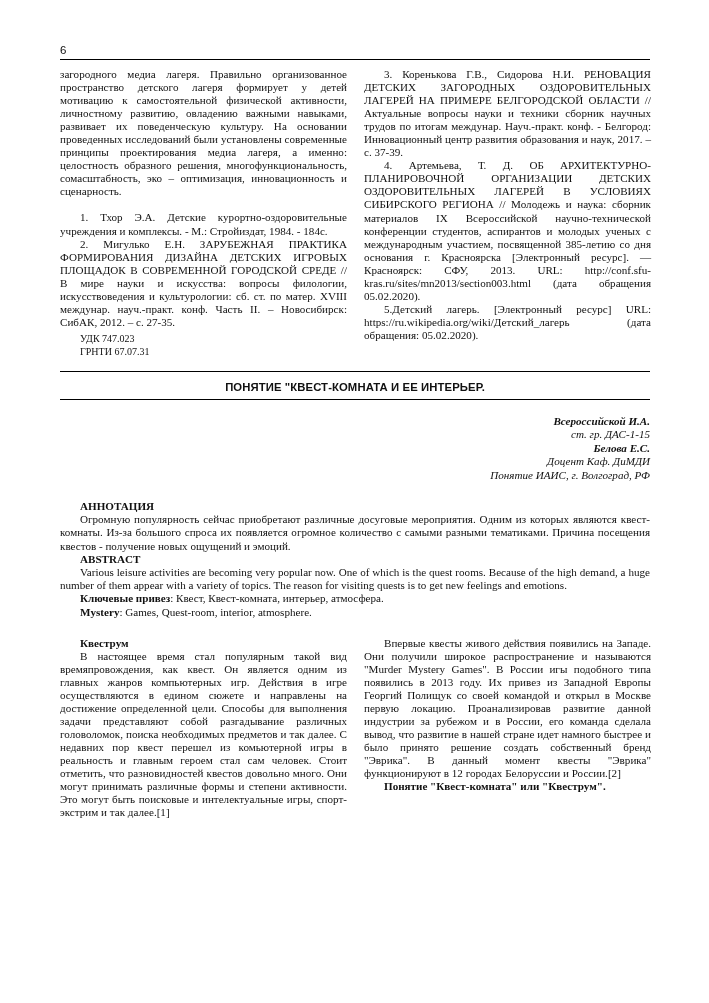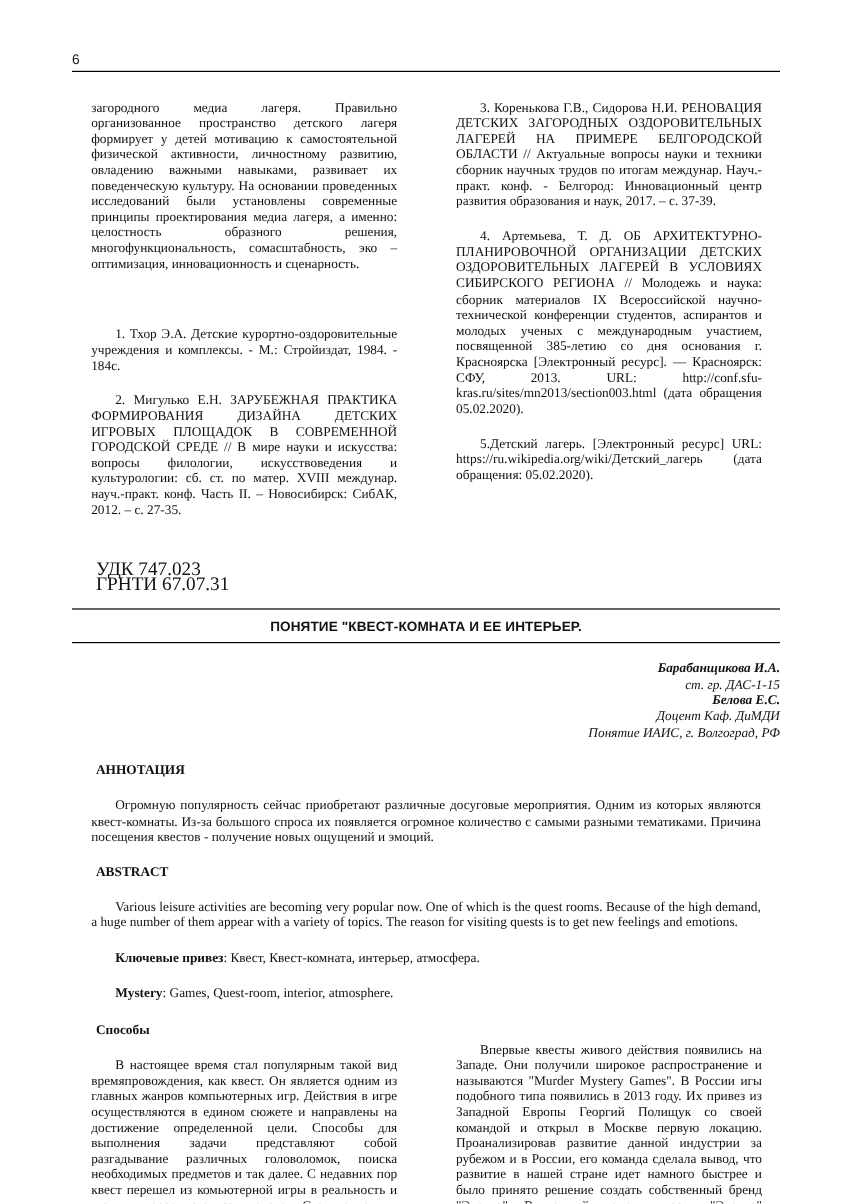--- a/index.html
+++ b/index.html
@@ -45,21 +45,21 @@
   
   .col-wrap {
     display: flex;
     gap: 17px;
   }
   .col {
     width: 287px;
     flex: 0 0 287px;
   }
   p {
-    margin: 16px;
+    margin: 0;
     font-size: 11.1px;
     line-height: 13.05px;
     text-align: justify;
     text-justify: inter-word;
     hyphens: manual;
   }
   p.ind { text-indent: 20px; }
   p.noind { text-indent: 0; }
   .bold { font-weight: bold; }
 
@@ -68,23 +68,23 @@
     font-size: 11.1px;
     line-height: 13.05px;
     text-indent: 20px;
     text-align: left;
     margin: 0;
   }
   .gap-m { height: 13px; }
 
   
   .udk-block {
-    margin-top: 36px;
+    margin-top: 3px;
     margin-left: 20px;
-    font-size: 16px;
+    font-size: 10px;
     line-height: 13.05px;
   }
 
   
   .title-band {
     margin-top: 13px;
     border-top: 1.1px solid #000;
     border-bottom: 1.1px solid #000;
     padding: 5px 0 4px 0;
     text-align: center;
@@ -150,40 +150,40 @@
       <p class="ind">5.Детский лагерь. [Электронный ресурс] URL: https://ru.wikipedia.org/wiki/Детский_лагерь (дата обращения: 05.02.2020).</p>
     </div>
 
   </div>
 
   <div class="title-band">
     <span class="title-text">ПОНЯТИЕ "КВЕСТ-КОМНАТА И ЕЕ ИНТЕРЬЕР.</span>
   </div>
 
   <div class="authors">
-    <div class="nm">Барабанщикова И.А.</div>
+    <div class="nm">Всероссийской И.А.</div>
     <div>ст. гр. ДАС-1-15</div>
     <div class="nm">Белова Е.С.</div>
     <div>Доцент Каф. ДиМДИ</div>
     <div>Понятие ИАИС, г. Волгоград, РФ</div>
   </div>
 
   <div class="abstract-wrap">
     <p class="section-head">АННОТАЦИЯ</p>
     <p class="ind">Огромную популярность сейчас приобретают различные досуговые мероприятия. Одним из которых являются квест-комнаты. Из-за большого спроса их появляется огромное количество с самыми разными тематиками. Причина посещения квестов - получение новых ощущений и эмоций.</p>
     <p class="section-head">ABSTRACT</p>
     <p class="ind">Various leisure activities are becoming very popular now. One of which is the quest rooms. Because of the high demand, a huge number of them appear with a variety of topics. The reason for visiting quests is to get new feelings and emotions.</p>
     <p class="keywords-line"><span class="bold">Ключевые привез</span><span>: Квест, Квест-комната, интерьер, атмосфера.</span></p>
     <p class="keywords-line"><span class="bold">Mystery</span><span>: Games, Quest-room, interior, atmosphere.</span></p>
   </div>
 
   <div class="col-wrap bottom-cols">
 
     <div class="col">
-      <p class="section-head">Способы</p>
+      <p class="section-head">Квеструм</p>
       <p class="ind">В настоящее время стал популярным такой вид времяпровождения, как квест. Он является одним из главных жанров компьютерных игр. Действия в игре осуществляются в едином сюжете и направлены на достижение определенной цели. Способы для выполнения задачи представляют собой разгадывание различных головоломок, поиска необходимых предметов и так далее. С недавних пор квест перешел из комьютерной игры в реальность и главным героем стал сам человек. Стоит отметить, что разновидностей квестов довольно много. Они могут принимать различные формы и степени активности. Это могут быть поисковые и интелектуальные игры, спорт-экстрим и так далее.[1]</p>
     </div>
 
     <div class="col">
       <p class="ind">Впервые квесты живого действия появились на Западе. Они получили широкое распространение и называются "Murder Mystery Games". В России игы подобного типа появились в 2013 году. Их привез из Западной Европы Георгий Полищук со своей командой и открыл в Москве первую локацию. Проанализировав развитие данной индустрии за рубежом и в России, его команда сделала вывод, что развитие в нашей стране идет намного быстрее и было принято решение создать собственный бренд "Эврика". В данный момент квесты "Эврика" функционируют в 12 городах Белоруссии и России.[2]</p>
       <p class="section-head">Понятие "Квест-комната" или "Квеструм".</p>
     </div>
 
   </div>
 

